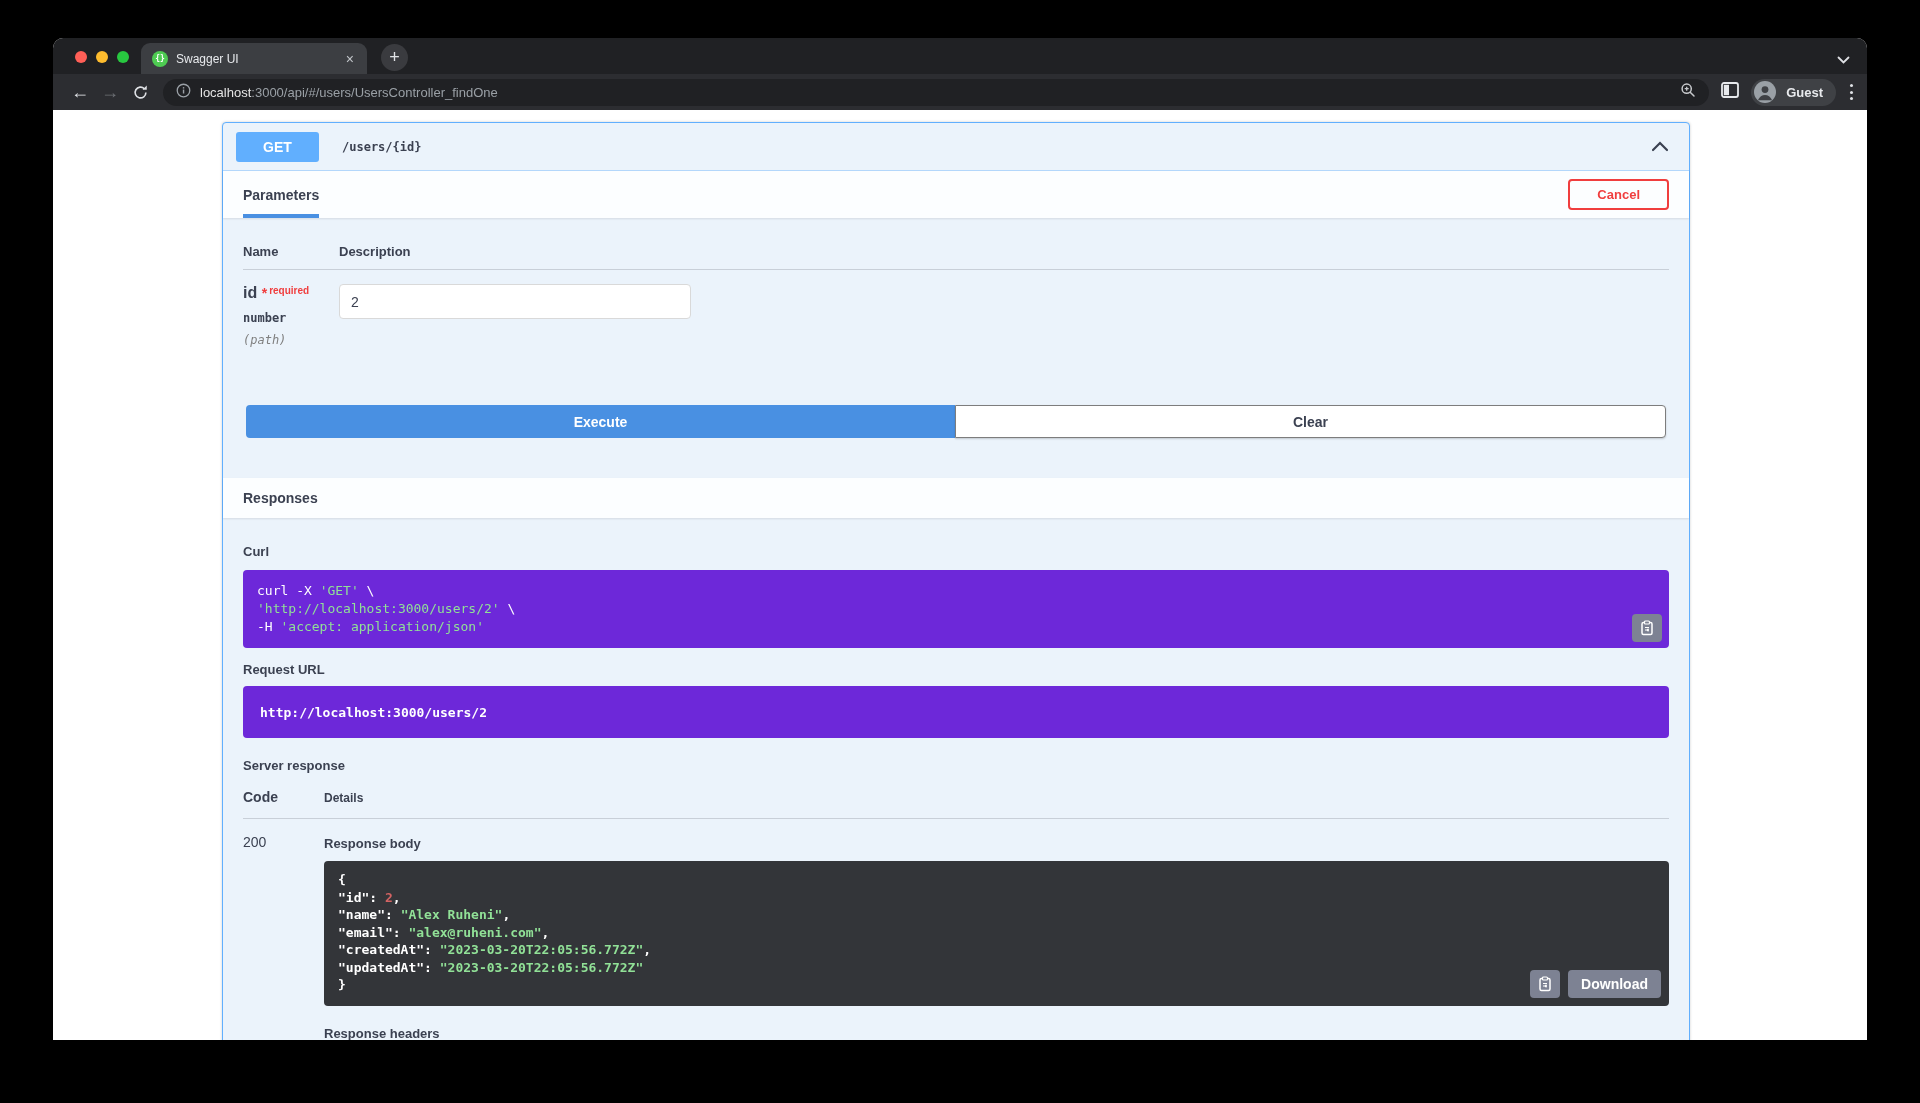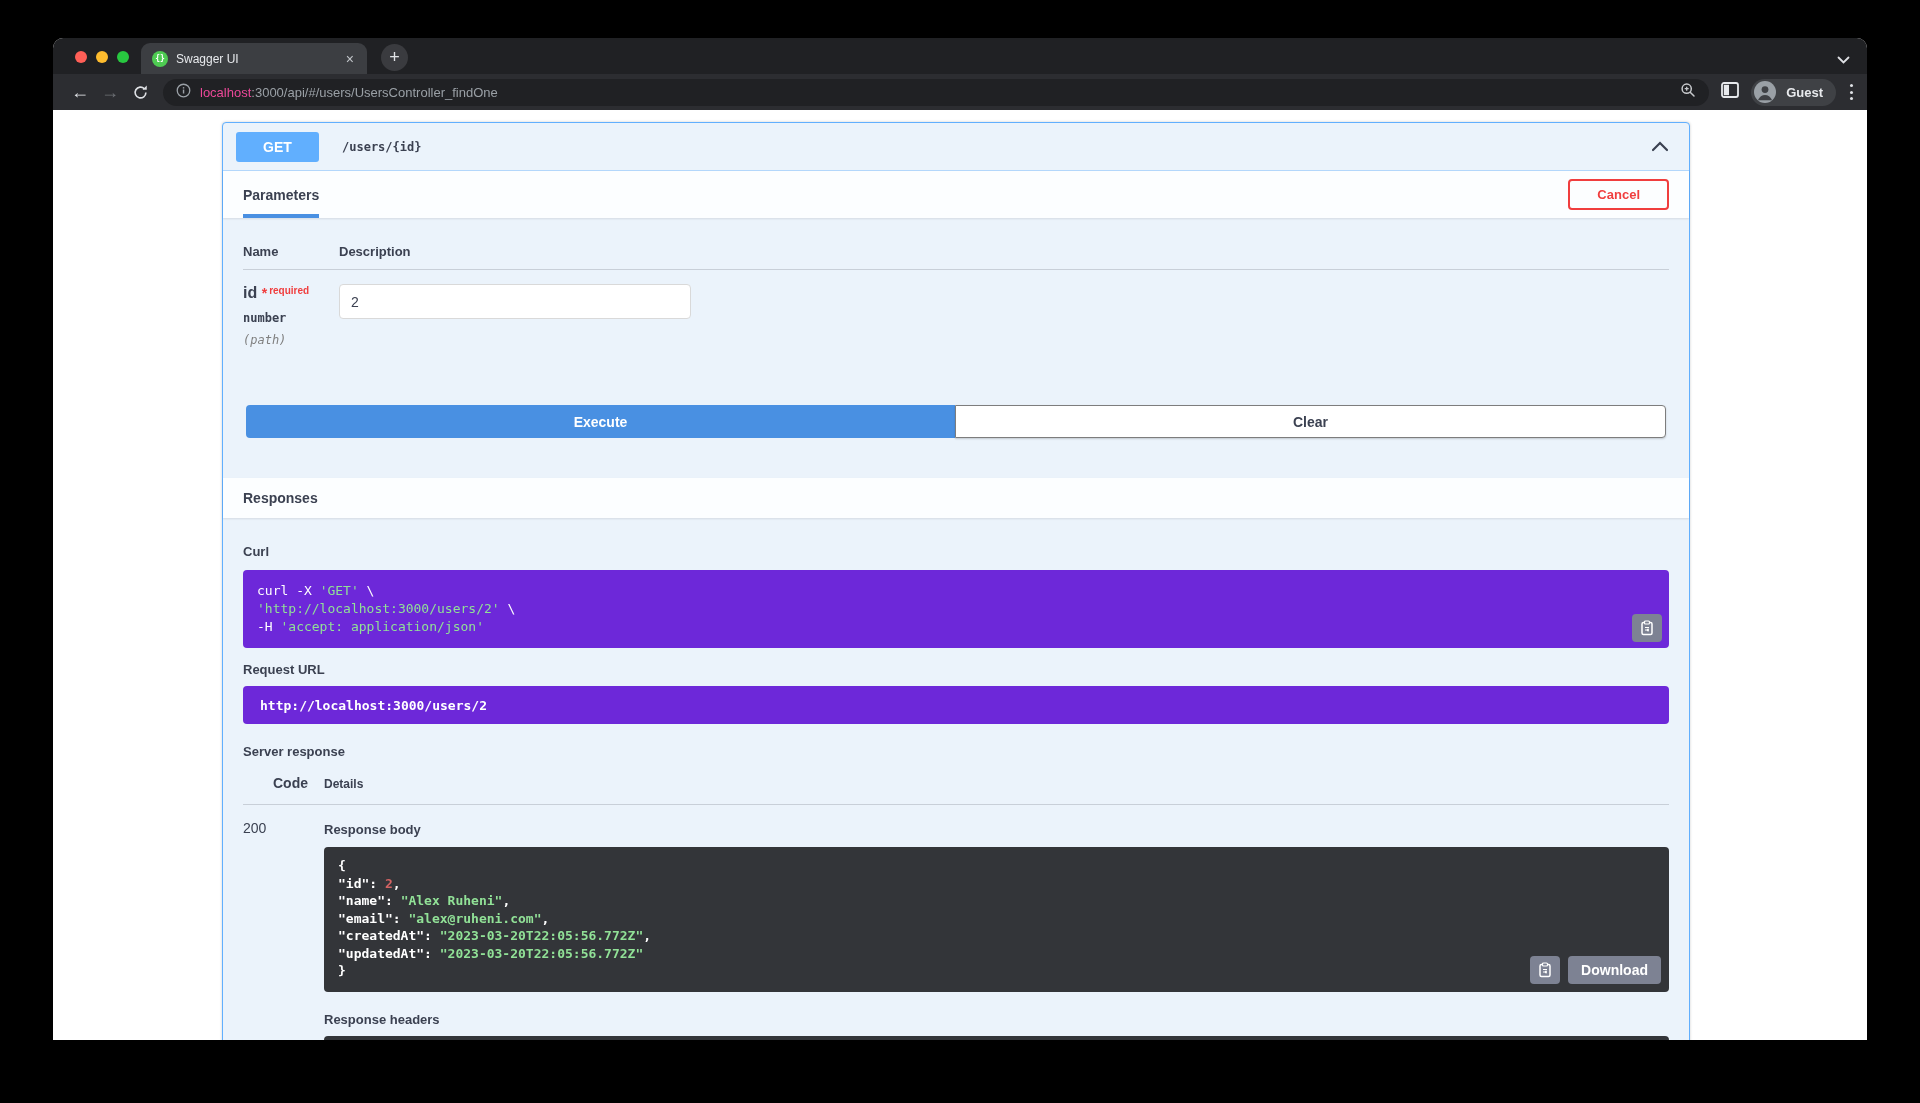--- a/index.html
+++ b/index.html
@@ -23,21 +23,21 @@
             background:#3a3b3f; color:#dfe1e5; font-size:18px; display:flex; align-items:center; justify-content:center; }
   .strip-chevron { position:absolute; right:17px; top:12px; }
 
   .toolbar { height:36px; background:#2c2d31; display:flex; align-items:center; padding:0 12px; }
   .nav-ico { width:30px; text-align:center; font-size:18px; color:#dfe1e5; line-height:1; }
   .nav-ico.dim { color:#6e7176; }
   .reload-btn { width:30px; display:flex; justify-content:center; }
   .urlpill { margin-left:8px; height:27px; background:#202124; border-radius:14px; flex:1;
              display:flex; align-items:center; padding:0 13px; min-width:0; }
   .url-text { font-size:13px; margin-left:9px; white-space:nowrap; overflow:hidden; flex:1; }
-  .url-host { color:#ec4899; }
+  .url-host { color:#e5e5e5; }
   .url-rest { color:#9aa0a6; }
   .right-cluster { display:flex; align-items:center; gap:12px; margin-left:12px; }
   .guest-chip { height:27px; border-radius:14px; background:#3f4145; display:flex; align-items:center;
                 padding:2px 13px 2px 3px; gap:10px; }
   .guest-label { color:#e8eaed; font-size:13px; font-weight:700; }
   .dots { display:flex; flex-direction:column; align-items:center; padding:2px; }
   .dots i { width:3px; height:3px; border-radius:50%; background:#dfe1e5; margin:1.6px 0; }
 
   
   .content { position:absolute; top:72px; left:0; right:0; bottom:0; background:#fff; overflow:hidden; }
@@ -81,27 +81,27 @@
   .responses-inner { padding:24px 20px 20px; }
   .block-label { font-size:13px; font-weight:600; color:#3b4151; }
 
   .darkblock { position:relative; background:#6d28d9; border-radius:4px; color:#fff;
                font-family:"DejaVu Sans Mono","Liberation Mono",monospace; }
   .curl-block { margin-top:10px; padding:12px 46px 12px 14px; font-size:13px; line-height:18px; min-height:66px; }
   .copy-btn { position:absolute; right:7px; bottom:6px; width:30px; height:28px; background:#7d8293;
               border:none; border-radius:4px; display:flex; align-items:center; justify-content:center; cursor:pointer; }
 
   .requrl-label { margin-top:14px; }
-  .requrl-bar { margin-top:9px; height:38px; display:flex; align-items:center; padding:0 17px;
+  .requrl-bar { margin-top:9px; height:52px; display:flex; align-items:center; padding:0 17px;
                 font-size:13px; font-weight:700; }
 
   .server-resp-label { margin-top:20px; }
   .resp-t-head { display:grid; grid-template-columns:81px 1fr; align-items:baseline; padding:16px 0 13px;
                  border-bottom:1px solid rgba(59,65,81,.2); }
-  .code-header { font-size:14px; font-weight:600; color:#3b4151;margin-left:30px; }
+  .code-header { font-size:14px; font-weight:600; color:#3b4151; }
   .details-header { font-size:12px; font-weight:700; color:#3b4151; }
   .resp-row { display:grid; grid-template-columns:81px 1fr; padding-top:15px; }
   .status-code { font-size:14px; color:#3b4151; }
   .body-block { margin-top:9px; padding:10px 14px 12px; font-size:13px; font-weight:600; line-height:17.5px;
                 background:#333539; }
   .body-actions { position:absolute; right:8px; bottom:8px; display:flex; gap:8px; }
   .body-actions .copy-btn { position:static; }
   .download-btn { height:28px; background:#7d8293; color:#fff; border:none; border-radius:4px;
                   font-weight:700; font-size:14px; padding:0 13px; cursor:pointer; }
   .headers-label { display:block; margin:20px 0 0; }

